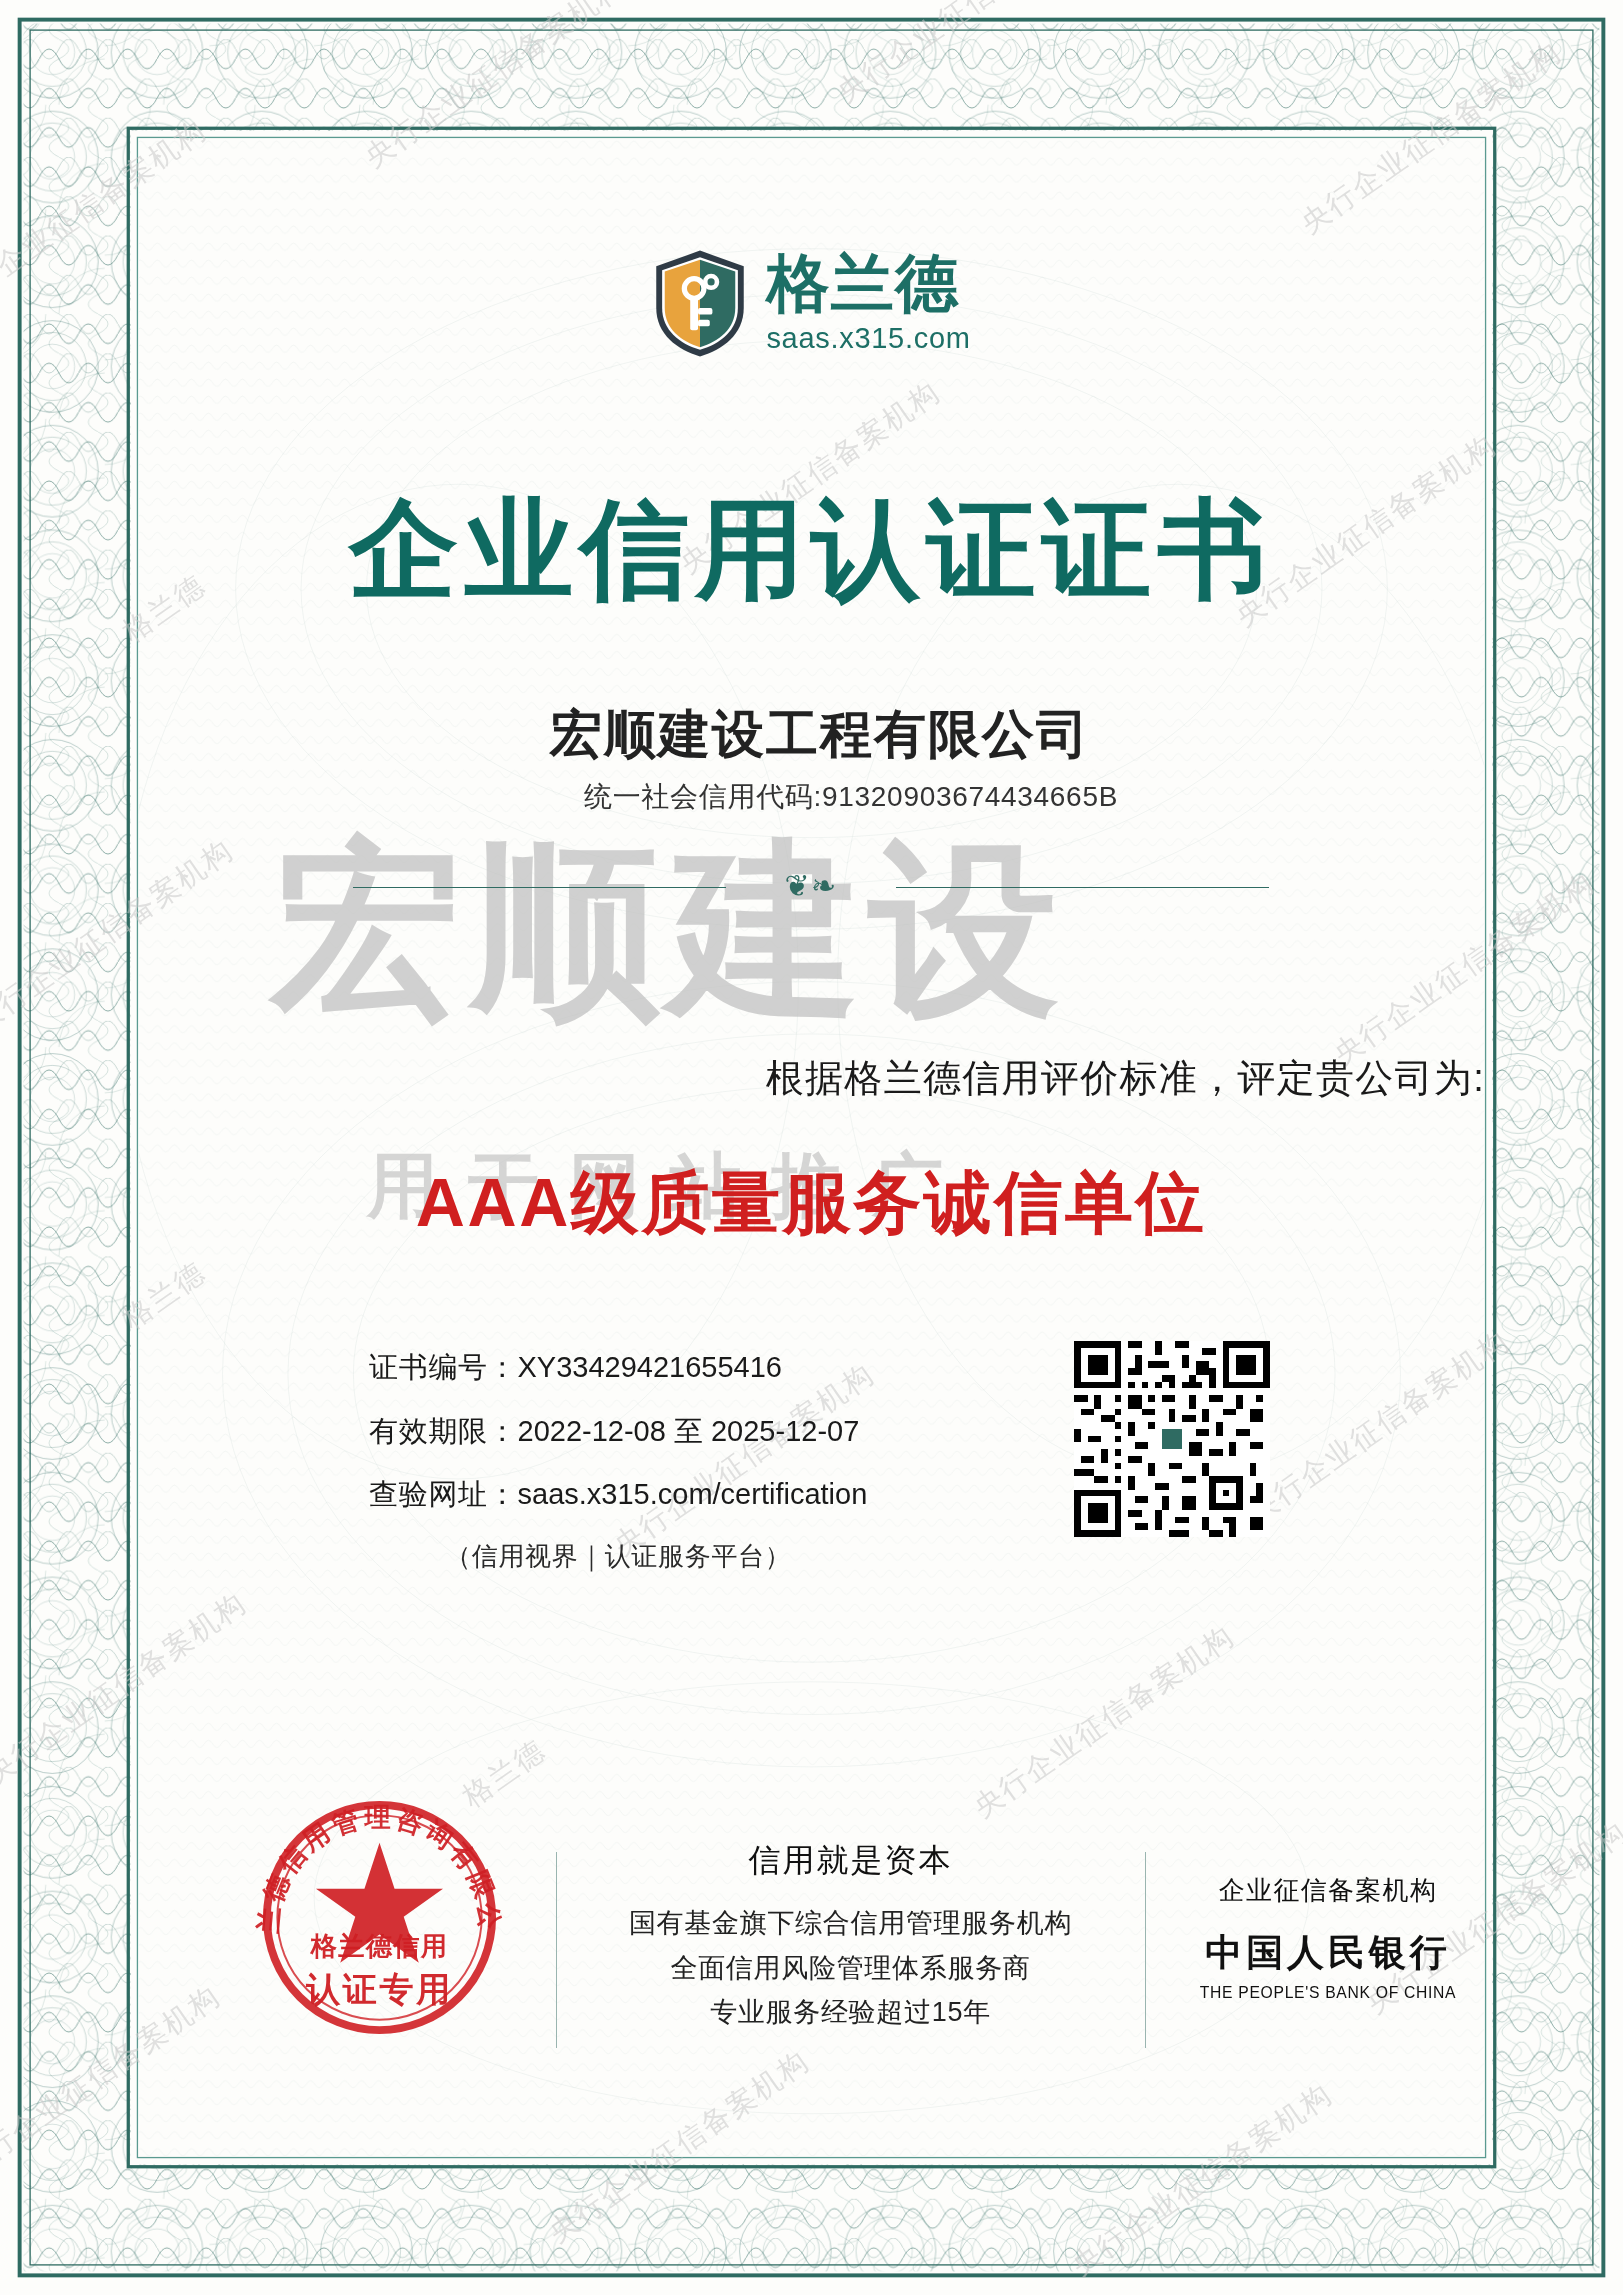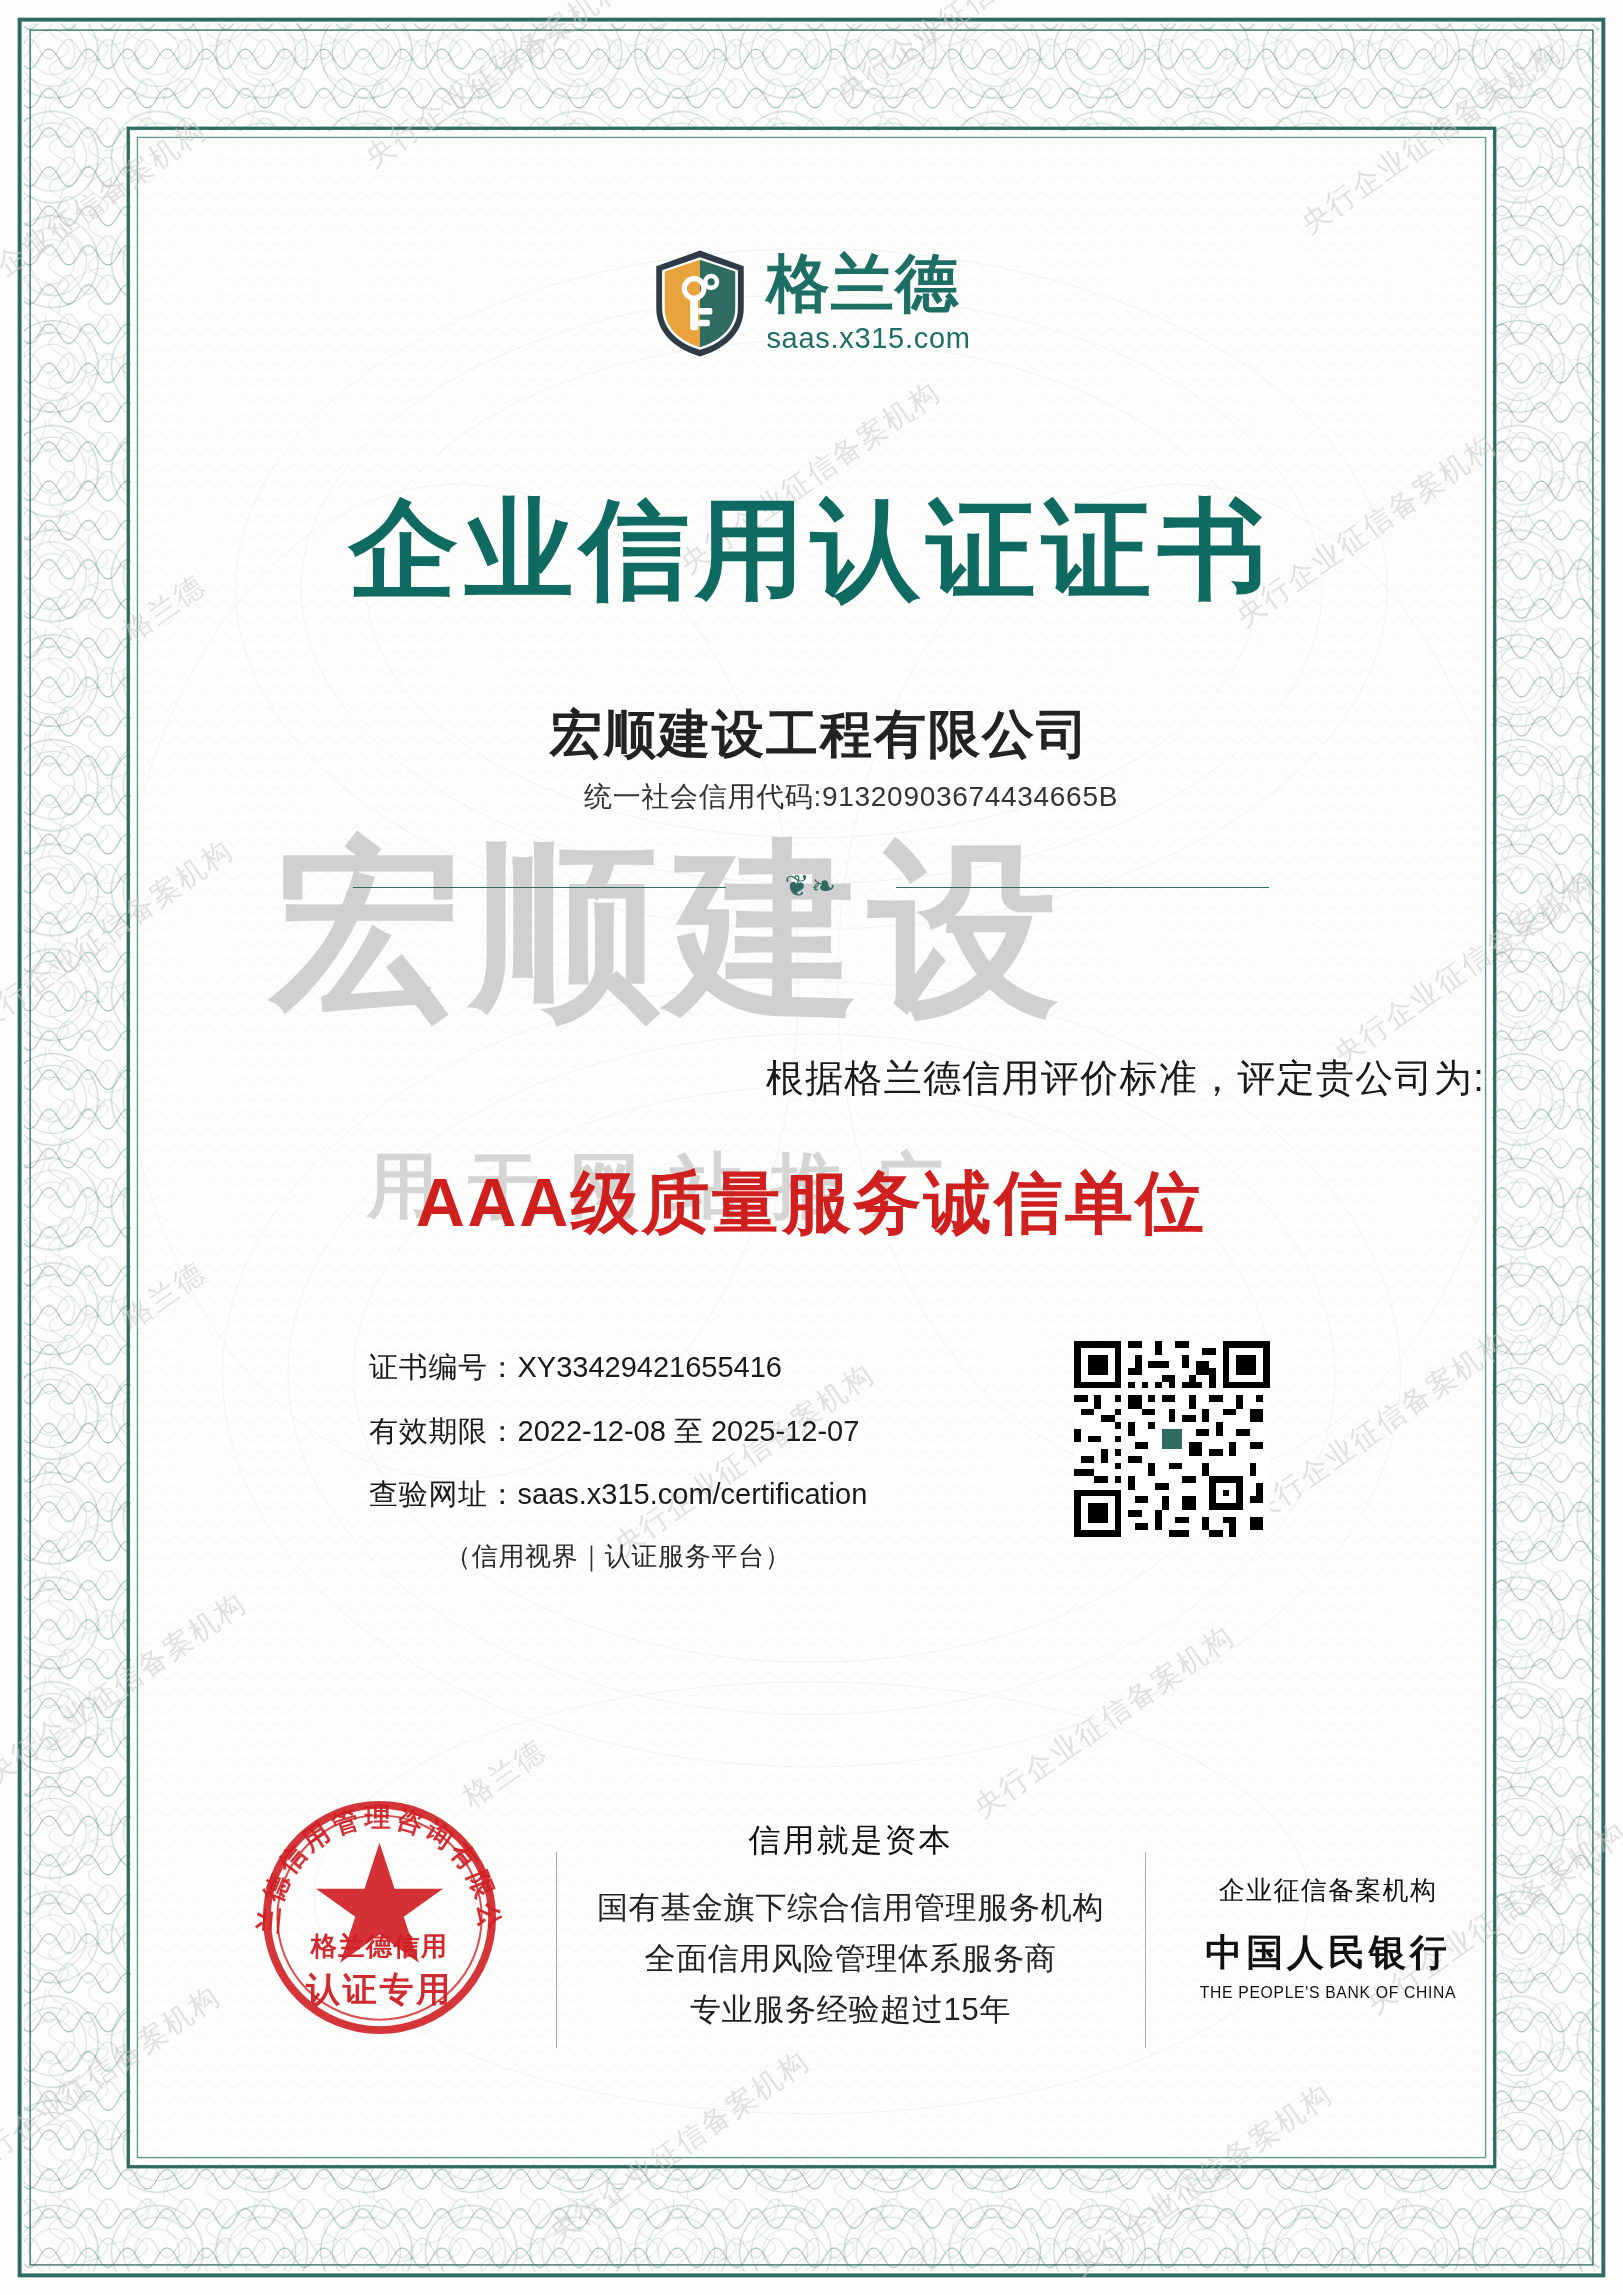--- a/index.html
+++ b/index.html
@@ -253,21 +253,21 @@
     text-align: center;
   }
   .footer-center .slogan {
     font-size: 32px;
     font-weight: normal;
     color: #111;
     letter-spacing: 2px;
     margin-bottom: 18.3px;
   }
   .footer-center .fline {
-    font-size: 31px;
+    font-size: 27px;
     color: #222;
     letter-spacing: 0.7px;
     line-height: 1.65;
   }
   .footer-divider {
     position: absolute;
     left: 419px;
     bottom: 33px;
     width: 1.3px;
     height: 196px;

